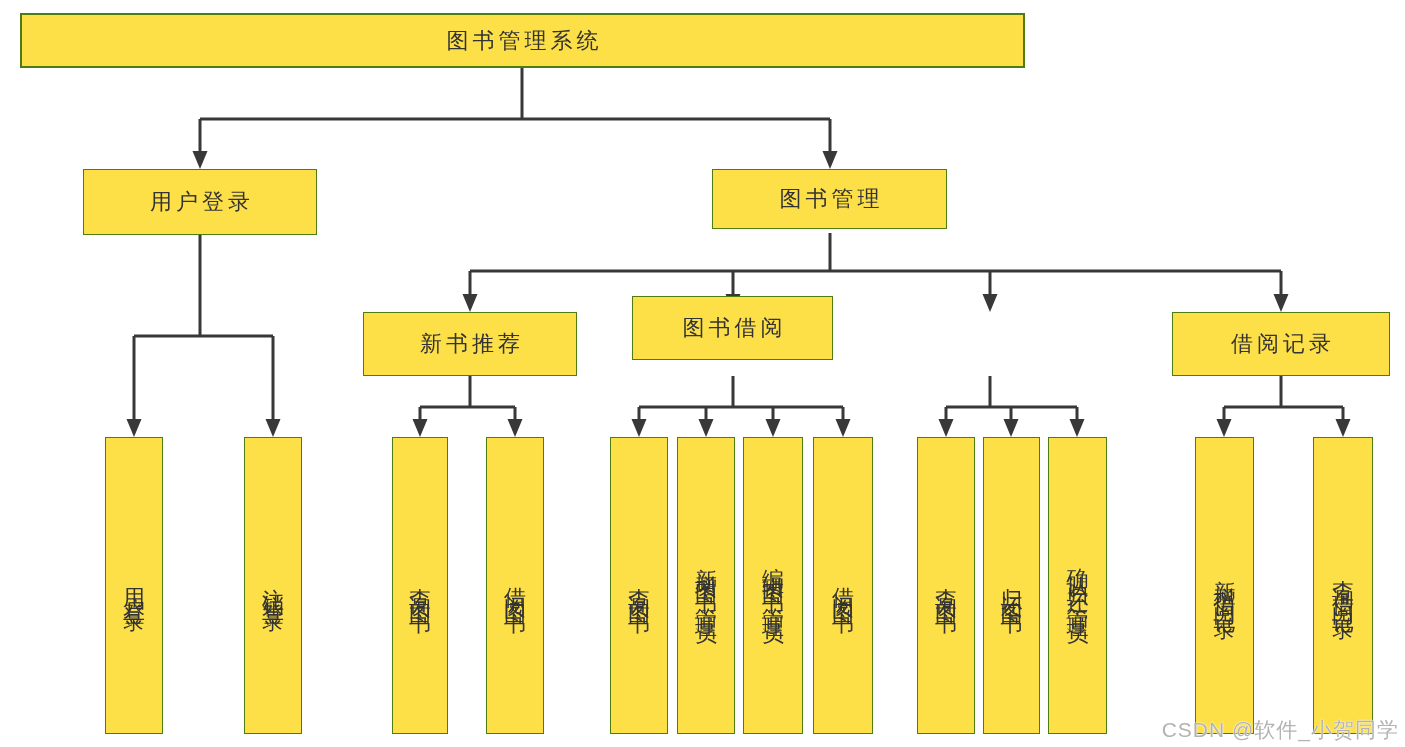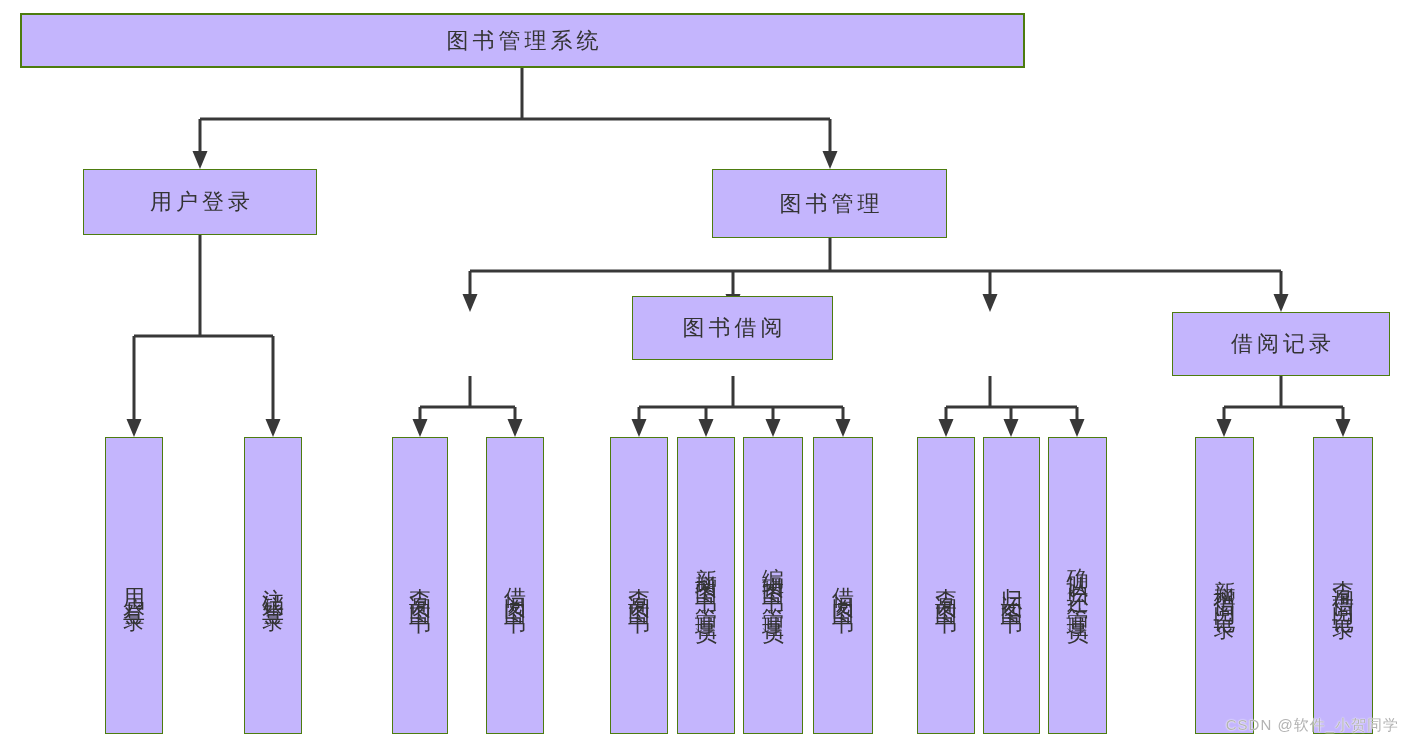--- a/index.html
+++ b/index.html
@@ -19,21 +19,21 @@
     position: absolute;
     left: 0;
     top: 0;
     width: 1405px;
     height: 747px;
     z-index: 1;
   }
   .node {
     position: absolute;
     box-sizing: border-box;
-    background: #c4b5fd;
+    background: #fde047;
     border: 1px solid #4d7c0f;
     display: flex;
     align-items: center;
     justify-content: center;
     z-index: 2;
   }
   .node.root-box {
     border-width: 2px;
   }
   .hlabel {
@@ -48,21 +48,21 @@
     text-orientation: mixed;
     font-size: 22px;
     letter-spacing: 8px;
     color: #333333;
     line-height: 1;
   }
   .watermark {
     position: absolute;
     right: 6px;
     top: 716px;
-    font-size: 15px;
+    font-size: 21px;
     letter-spacing: 1px;
     color: #b3b3b3;
     text-shadow: 0 0 2px #ffffff, 0 0 1px #ffffff;
     z-index: 5;
     white-space: nowrap;
   }
 </style>
 </head>
 <body>
 
@@ -108,24 +108,27 @@
     </g>
   </svg>
 
   <div class="node root-box" style="left:20px; top:13px; width:1005px; height:55px;">
     <span class="hlabel">图书管理系统</span>
   </div>
 
   <div class="node" style="left:83px; top:169px; width:234px; height:66px;">
     <span class="hlabel">用户登录</span>
   </div>
-  <div class="node" style="left:712px; top:169px; width:235px; height:69px;">
+  <div class="node" style="left:712px; top:169px; width:235px; height:60px;">
     <span class="hlabel">图书管理</span>
   </div>
 
+  <div class="node" style="left:363px; top:312px; width:214px; height:64px;">
+    <span class="hlabel">新书推荐</span>
+  </div>
   <div class="node" style="left:632px; top:296px; width:201px; height:64px;">
     <span class="hlabel">图书借阅</span>
   </div>
   <div class="node" style="left:1172px; top:312px; width:218px; height:64px;">
     <span class="hlabel">借阅记录</span>
   </div>
 
   <div class="node" style="left:105px; top:437px; width:58px; height:297px;">
     <span class="vtext">用户登录</span>
   </div>

